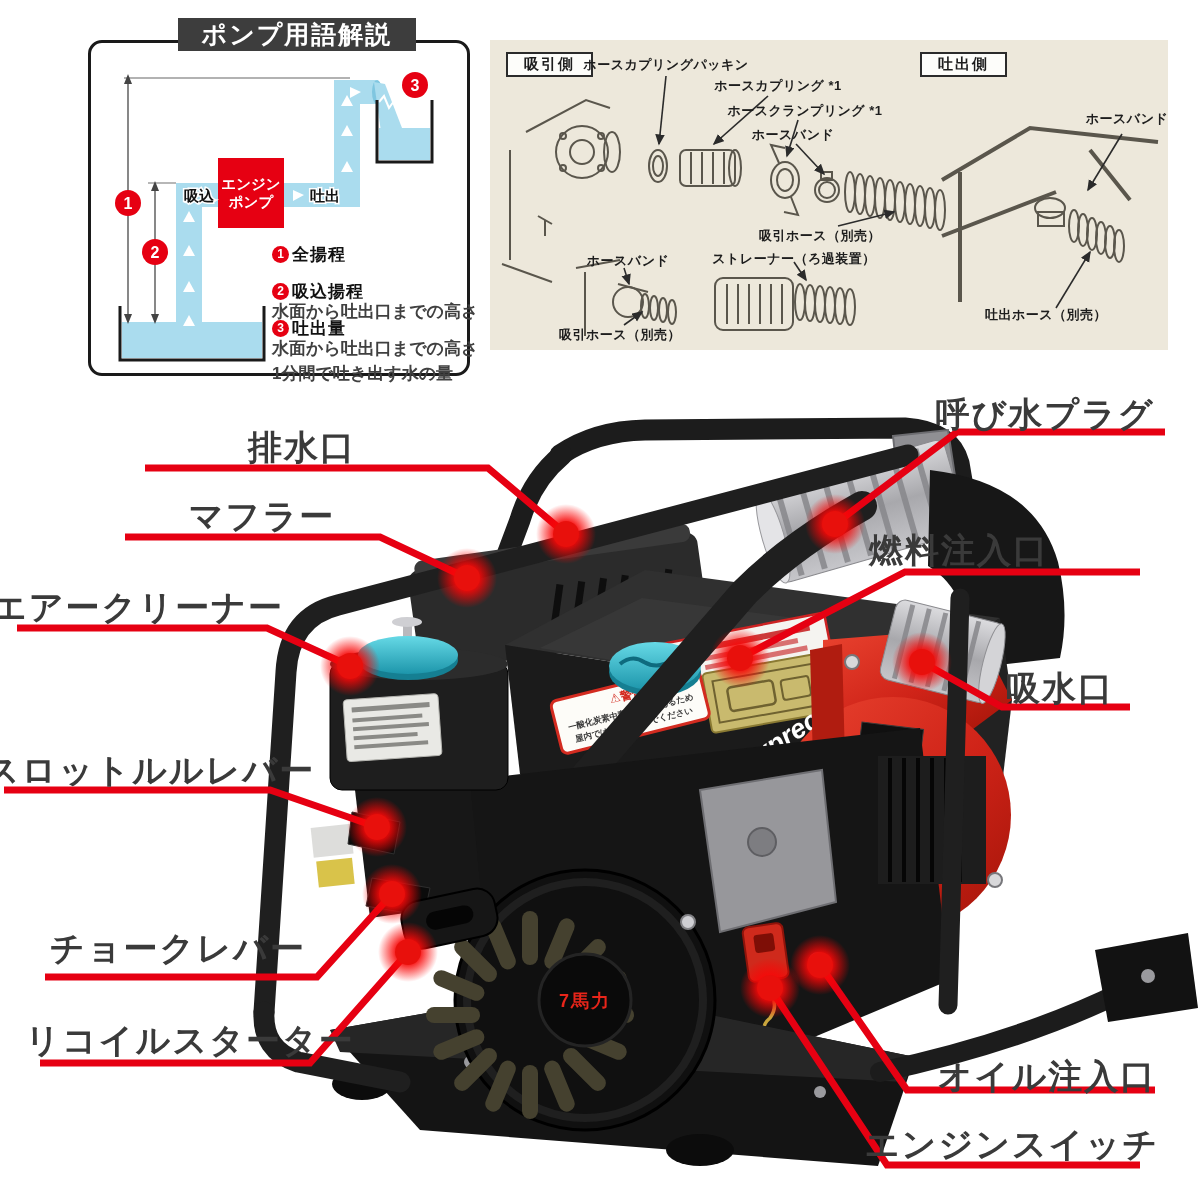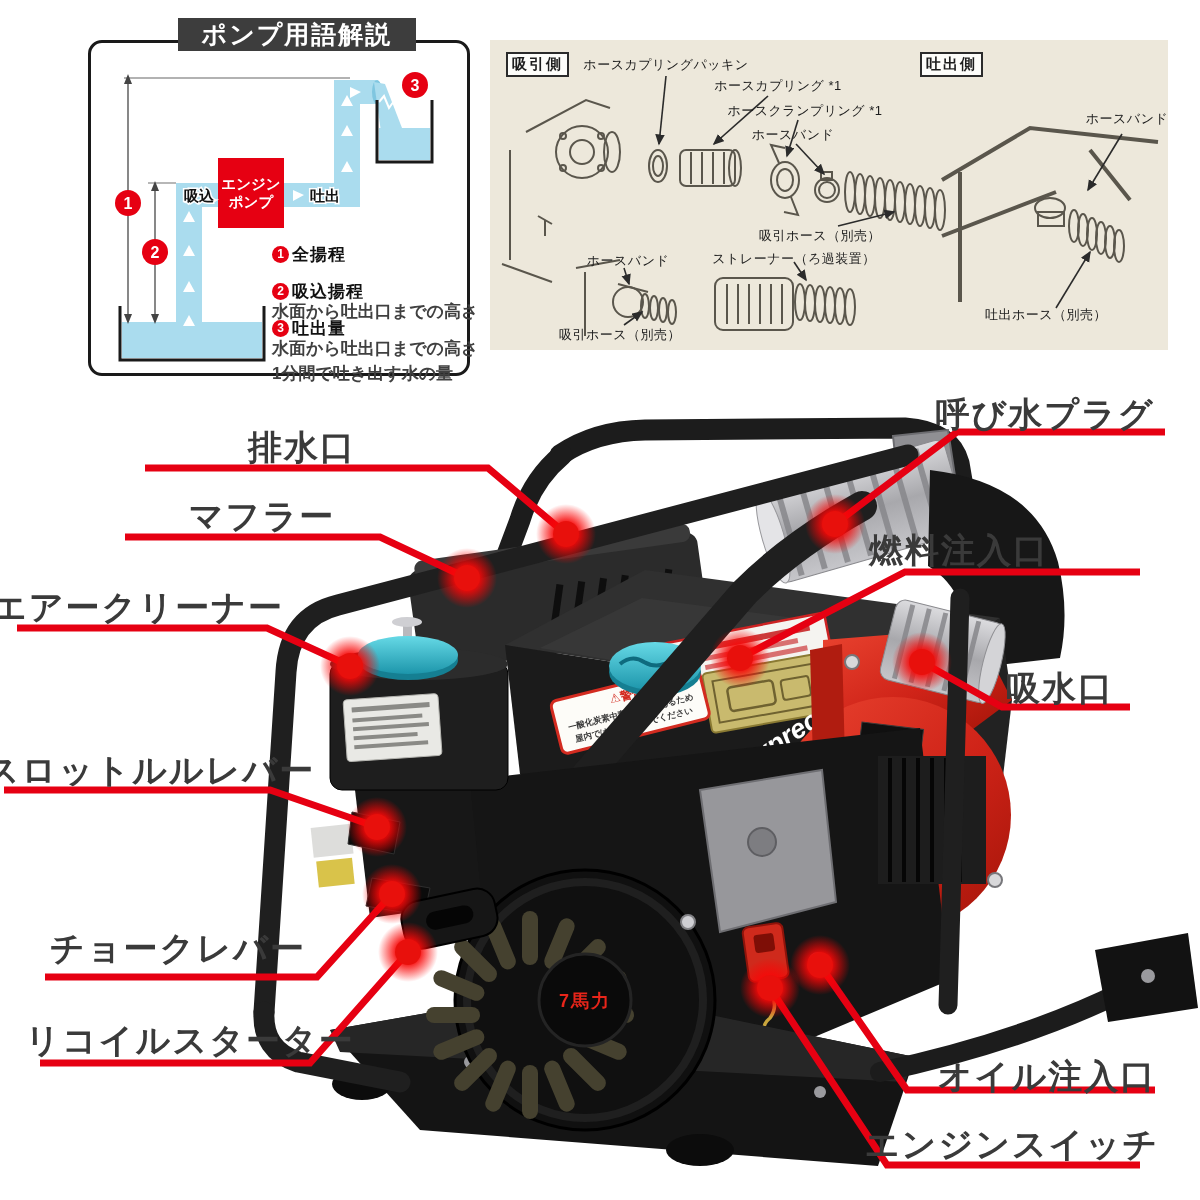--- a/index.html
+++ b/index.html
@@ -14,24 +14,24 @@
   .terms-title{position:absolute;left:62px;top:18px;width:238px;height:33px;background:#3d3d3d;
                color:#fff;font-size:25px;font-weight:700;text-align:center;line-height:33px;letter-spacing:2px;margin-left:28px;}
   .legend{position:absolute;left:184px;top:0;width:195px;}
   .legend-row{position:absolute;display:flex;align-items:center;gap:3px;}
   .lbadge{display:inline-block;width:17px;height:17px;border-radius:50%;background:#e60012;color:#fff;
           font-size:12px;font-weight:700;text-align:center;line-height:17px;flex:0 0 17px;}
   .lterm{font-size:17px;font-weight:800;color:#111;letter-spacing:1px;}
   .ldesc{position:absolute;font-size:17px;font-weight:700;color:#404040;white-space:nowrap;margin-top:35px;}
   
   .parts{left:490px;top:40px;width:678px;height:310px;background:#ede8db;}
-  .sidebox{position:absolute;border:2px solid #2b2b2b;background:#fdfdfa;padding:1px 4px;
+  .sidebox{position:absolute;border:2px solid #2b2b2b;background:#fdfdfa;padding:1px 16px;
            font-size:15px;font-weight:700;color:#1d1d1d;letter-spacing:2px;}
   .plabel{position:absolute;transform:translateX(-50%);white-space:nowrap;font-size:13px;
-          font-weight:400;color:#1d1d1d;letter-spacing:0.5px;}
+          font-weight:700;color:#1d1d1d;letter-spacing:0.5px;}
   
   .callout{position:absolute;transform:translateX(-50%);white-space:nowrap;
            font-size:34px;font-weight:700;color:#3a3a3a;letter-spacing:2px;}
   .pump-svg{left:0;top:0;}
 </style>
 </head>
 <body>
 
 <div class="canvas">
 

